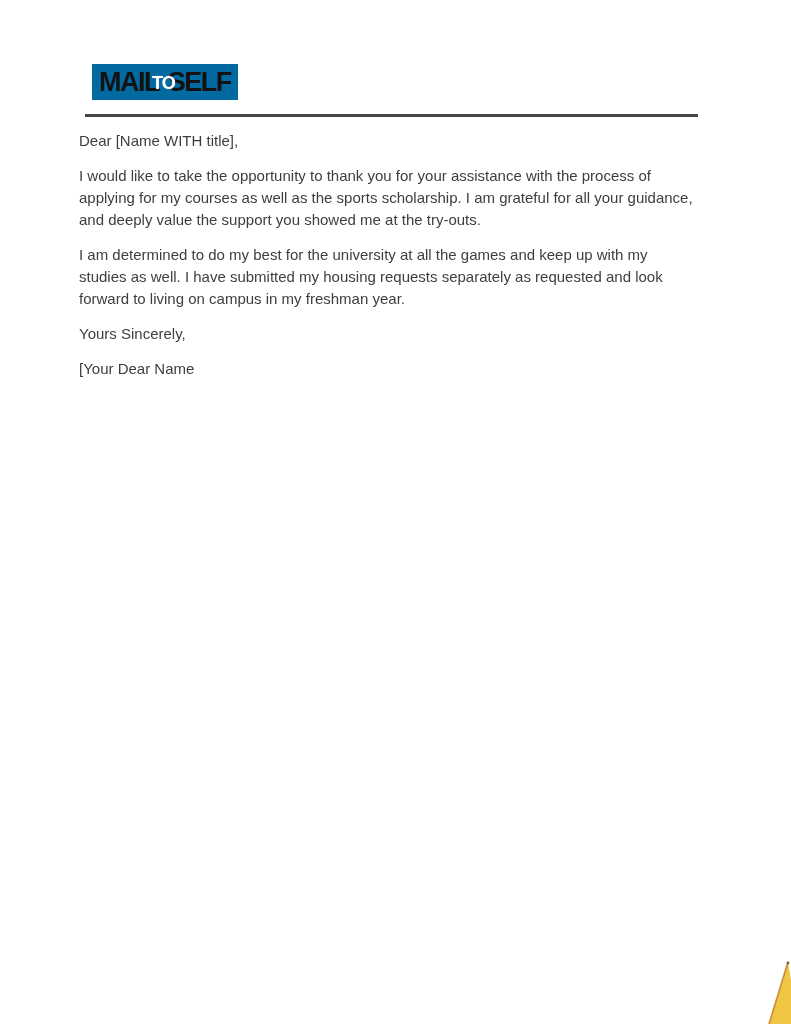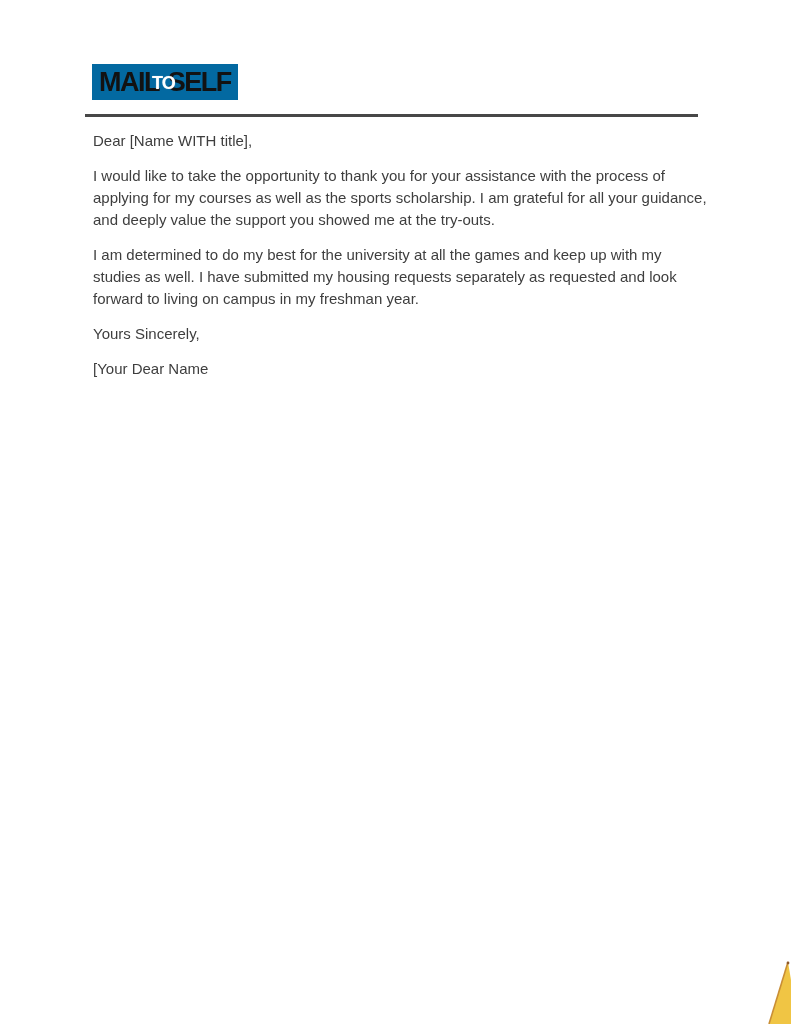--- a/index.html
+++ b/index.html
@@ -56,21 +56,21 @@
     position: absolute;
     left: 85px;
     top: 114px;
     width: 613px;
     height: 3px;
     background: #474747;
   }
   
   .letter {
     position: absolute;
-    left: 93px;
+    left: 79px;
     top: 130px;
     width: 616px;
     color: #3e3e3e;
     font-size: 15px;
     line-height: 22px;
   }
   .letter p {
     margin: 0 0 13px 0;
   }
   

